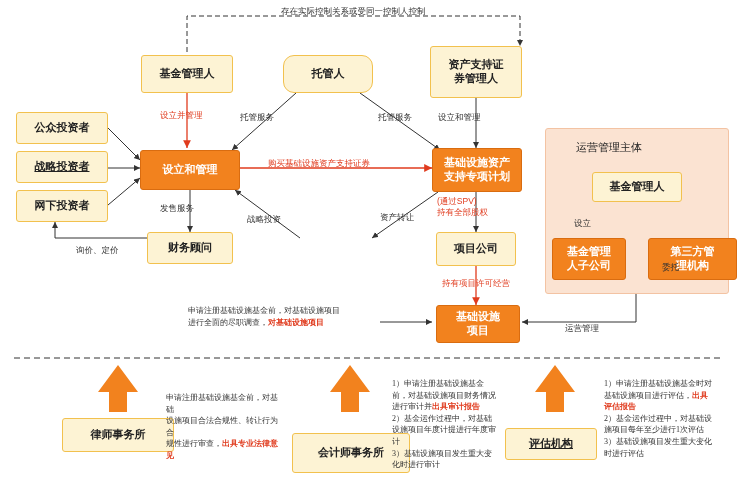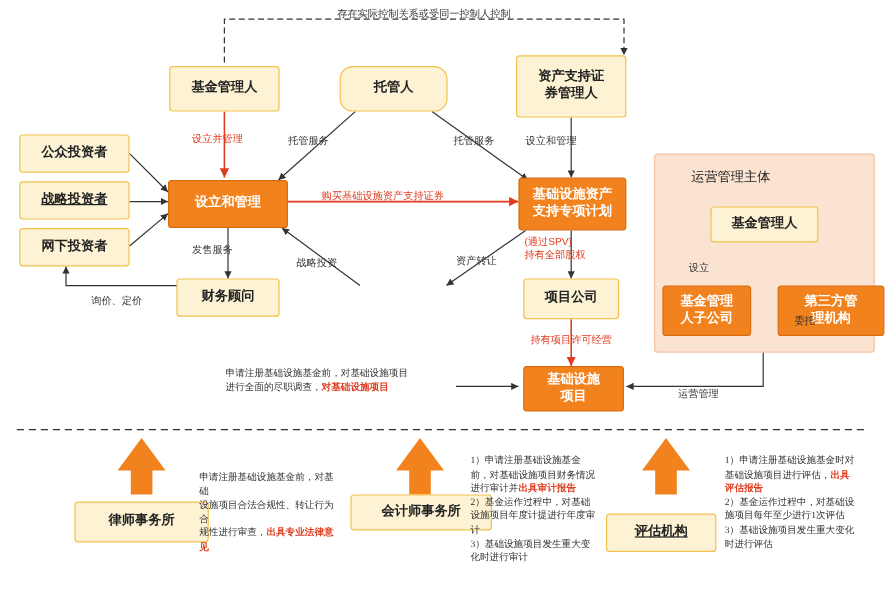--- a/index.html
+++ b/index.html
@@ -155,21 +155,21 @@
 
   <div class="panel" style="left:545px;top:128px;width:182px;height:164px;"></div>
   <div class="panel-title" style="left:576px;top:140px;">运营管理主体</div>
   <div class="node n-yellow" style="left:592px;top:172px;width:90px;height:30px;">基金管理人</div>
   <div class="node n-orange" style="left:552px;top:238px;width:74px;height:42px;">基金管理
 人子公司</div>
   <div class="node n-orange" style="left:648px;top:238px;width:89px;height:42px;">第三方管
 理机构</div>
 
   <div class="node n-yellow" style="left:62px;top:418px;width:112px;height:34px;">律师事务所</div>
-  <div class="node n-yellow" style="left:292px;top:412px;width:118px;height:30px;">会计师事务所</div>
+  <div class="node n-yellow" style="left:292px;top:433px;width:118px;height:40px;">会计师事务所</div>
   <div class="node n-yellow" style="left:505px;top:428px;width:92px;height:32px;text-decoration:underline;">评估机构</div>
 
   <div class="label" style="left:253px;top:6px;margin-left:28px;">存在实际控制关系或受同一控制人控制</div>
 
   <div class="label redplain" style="left:160px;top:110px;">设立并管理</div>
 
   <div class="label" style="left:240px;top:112px;">托管服务</div>
 
   <div class="label" style="left:378px;top:112px;">托管服务</div>
 

